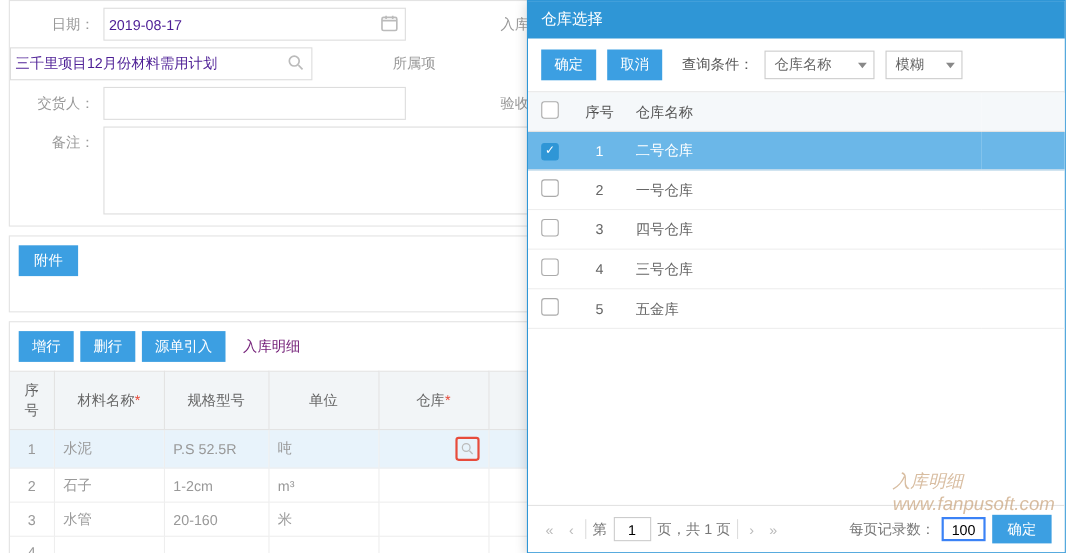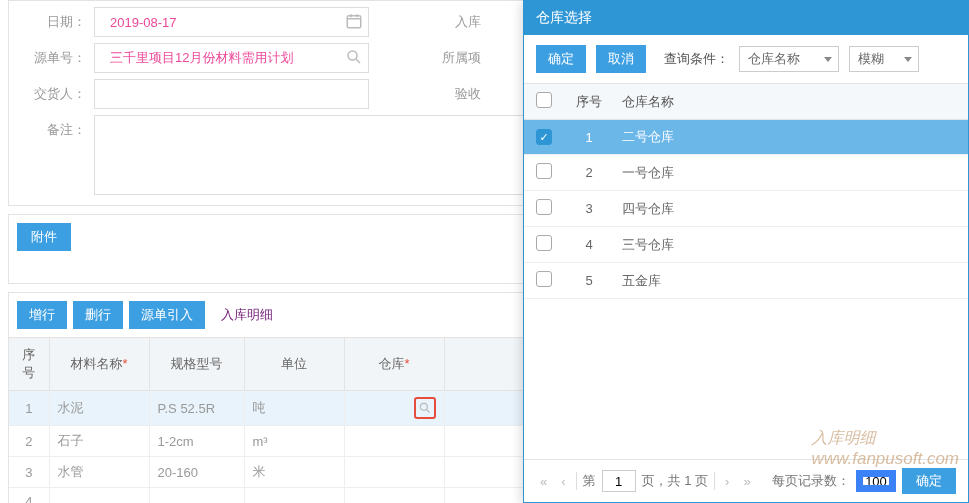--- a/index.html
+++ b/index.html
@@ -34,23 +34,23 @@
   font-size: 13px;
 }
 .form-input-wrap {
   position: relative;
   width: 275px;
 }
 .form-input {
   width: 100%;
   height: 30px;
   border: 1px solid #ddd;
-  padding: 0 28px 0 15px;
-  font-size: 13px;
-  color: #ec4899;
+  padding: 0 28px 0 4px;
+  font-size: 13px;
+  color: #4c1d95;
   outline: none;
 }
 .form-input.tall { height: 80px; width: 730px; }
 .input-icon {
   position: absolute;
   right: 6px;
   top: 5px;
   width: 18px;
   height: 18px;
   color: #bbb;
@@ -139,21 +139,21 @@
 .col-mat { width: 100px; }
 .col-spec { width: 95px; }
 .col-unit { width: 100px; }
 .col-wh  { width: 100px; }
 
 
 .modal {
   position: absolute;
   top: 0;
   right: 0;
-  width: 446px;
+  width: 490px;
   height: 503px;
   background: #fff;
   border: 1px solid #2f96d6;
   box-shadow: -2px 2px 10px rgba(0,0,0,0.15);
   display: flex;
   flex-direction: column;
 }
 .modal-title {
   background: #2f96d6;
   color: #fff;
@@ -243,21 +243,21 @@
 .page-input {
   width: 34px;
   height: 22px;
   border: 1px solid #ccc;
   text-align: center;
   font-size: 13px;
 }
 .perpage-input {
   width: 40px;
   height: 22px;
-  border: 7px solid #3b82f6;
+  border: 2px solid #3b82f6;
   text-align: center;
   font-size: 13px;
 }
 .modal-footer .spacer { flex: 1; }
 .btn-confirm {
   background: #3c9fe2;
   color: #fff;
   border: none;
   padding: 4px 14px;
   font-size: 13px;
@@ -292,21 +292,20 @@
         <svg viewBox="0 0 24 24" width="18" height="18" fill="none" stroke="currentColor" stroke-width="2">
             <rect x="3" y="5" width="18" height="16" rx="2"></rect>
             <path d="M3 9h18M8 3v4M16 3v4"></path>
           </svg>
       </span>
     </div>
     <div class="form-rlabel">入库</div>
   </div>
 
   <div class="form-row">
-    <div class="form-label">源单号：</div>
     <div class="form-input-wrap">
       <input class="form-input" value="三千里项目12月份材料需用计划" style="">
       <span class="input-icon">
         <svg viewBox="0 0 24 24" width="18" height="18" fill="none" stroke="currentColor" stroke-width="2">
             <circle cx="10" cy="10" r="6"></circle>
             <path d="M20 20l-5-5"></path>
           </svg>
       </span>
     </div>
     <div class="form-rlabel">所属项</div>

